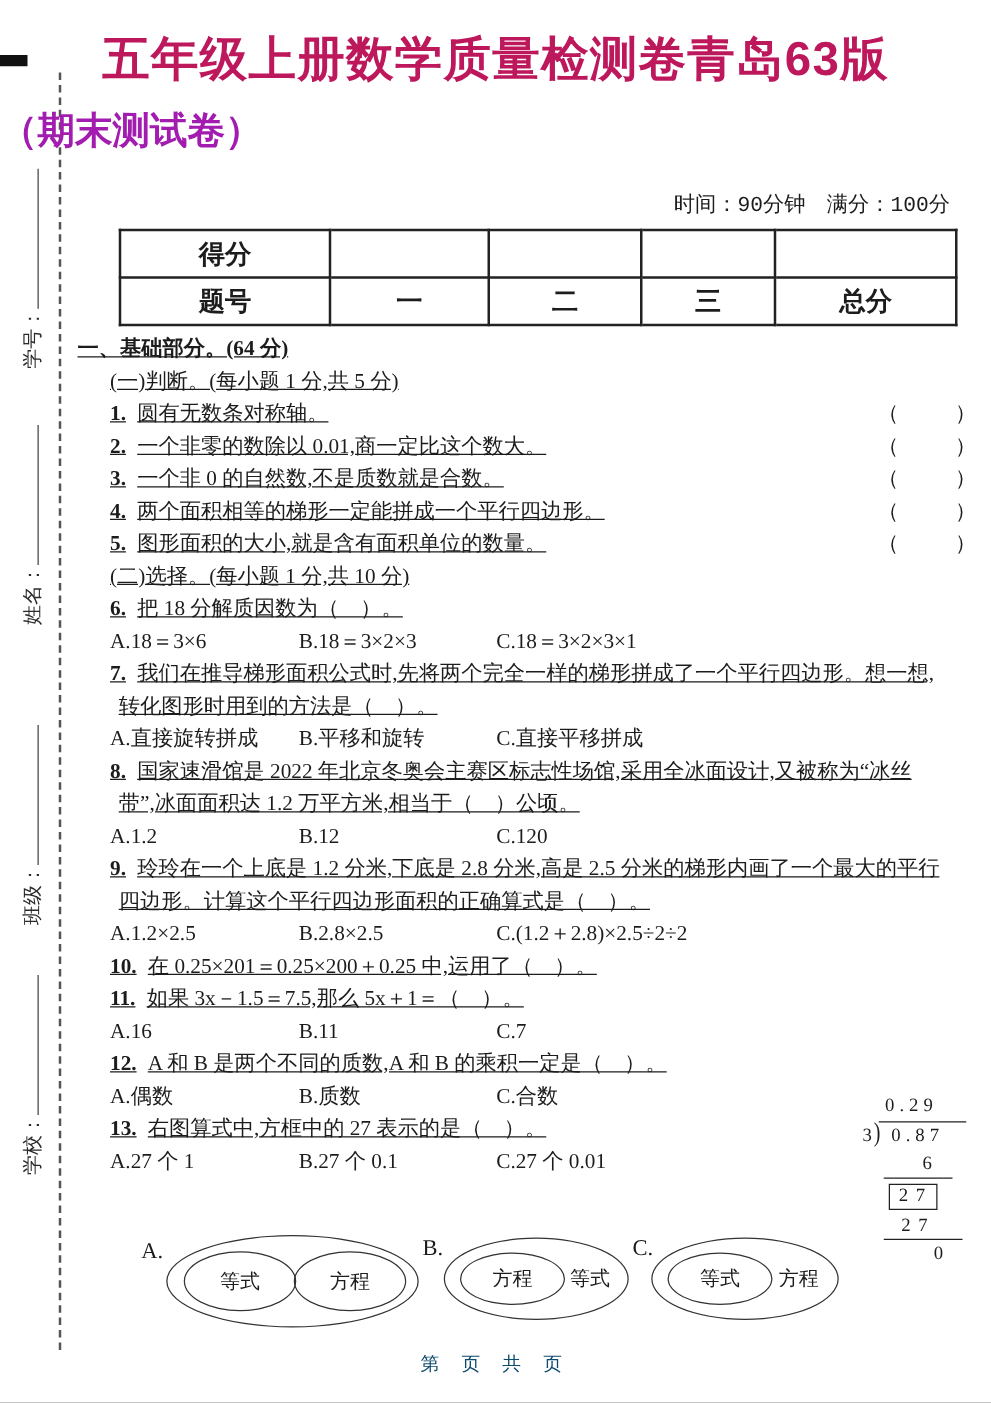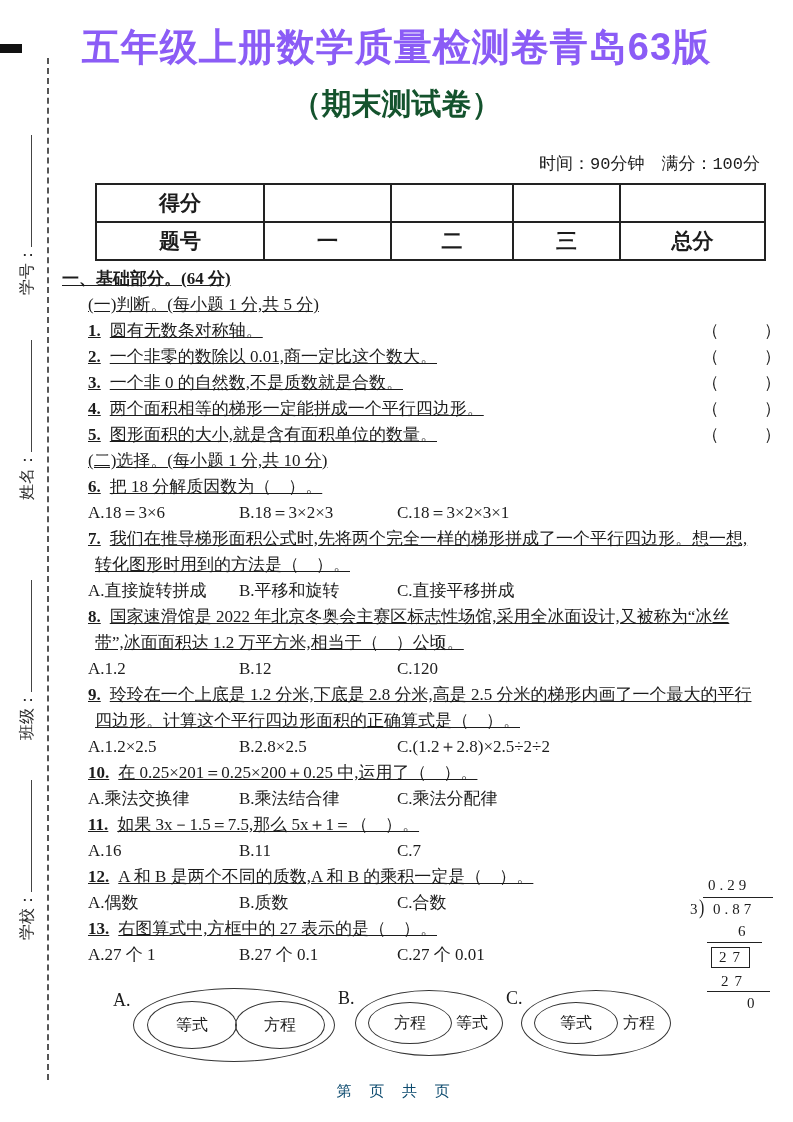--- a/index.html
+++ b/index.html
@@ -14,26 +14,26 @@
   .margin-field{
     position:absolute;left:-63px;width:180px;height:26px;line-height:26px;
     transform:rotate(-90deg);font-size:16px;white-space:nowrap;color:#2a2a2a;
   }
   .margin-field .blank{display:inline-block;width:112px;height:13px;border-bottom:1.5px solid #444;}
   .mf1{top:192px;} .mf2{top:397px;} .mf3{top:637px;} .mf4{top:837px;}
   
   .title{
     position:absolute;top:22px;left:0;width:100%;text-align:center;
     font-size:38px;font-weight:bold;letter-spacing:1px;
-    font-family:"Liberation Sans","DejaVu Sans",sans-serif;color:#8b5cf6;
+    font-family:"Liberation Sans","DejaVu Sans",sans-serif;color:#be185d;
   }
   .subtitle{
-    position:absolute;top:84px;left:0;width:100%;text-align:center;
+    position:absolute;top:84px;left:0;width:100%;
     font-size:30px;font-weight:bold;
-    font-family:"Liberation Sans","DejaVu Sans",sans-serif;color:#14532d;
+    font-family:"Liberation Sans","DejaVu Sans",sans-serif;color:#a21caf;
   }
   .meta{position:absolute;top:152px;left:62px;width:698px;text-align:right;font-size:17px;
     font-family:Liberation Mono, monospace;}
   
   .score-table{position:absolute;left:95px;top:183px;border-collapse:collapse;table-layout:fixed;}
   .score-table td{
     border:2px solid #222;text-align:center;vertical-align:middle;
     font-size:21px;font-weight:bold;height:36px;padding:0;
   }
   
@@ -143,25 +143,20 @@
 
     <div class="line q"><span class="qnum">9.</span><span>玲玲在一个上底是 1.2 分米,下底是 2.8 分米,高是 2.5 分米的梯形内画了一个最大的平行</span></div>
     <div class="line cont">四边形。计算这个平行四边形面积的正确算式是（　）。</div>
     <div class="line opts">
         <span class="oa">A.1.2×2.5</span>
         <span class="ob">B.2.8×2.5</span>
         <span class="oc">C.(1.2＋2.8)×2.5÷2÷2</span>
       </div>
 
     <div class="line q"><span class="qnum">10.</span><span>在 0.25×201＝0.25×200＋0.25 中,运用了（　）。</span></div>
-    <div class="line opts">
-        <span class="oa">A.乘法交换律</span>
-        <span class="ob">B.乘法结合律</span>
-        <span class="oc">C.乘法分配律</span>
-      </div>
 
     <div class="line q"><span class="qnum">11.</span><span>如果 3x－1.5＝7.5,那么 5x＋1＝（　）。</span></div>
     <div class="line opts">
         <span class="oa">A.16</span>
         <span class="ob">B.11</span>
         <span class="oc">C.7</span>
       </div>
 
     <div class="line q"><span class="qnum">12.</span><span>A 和 B 是两个不同的质数,A 和 B 的乘积一定是（　）。</span></div>
     <div class="line opts">

